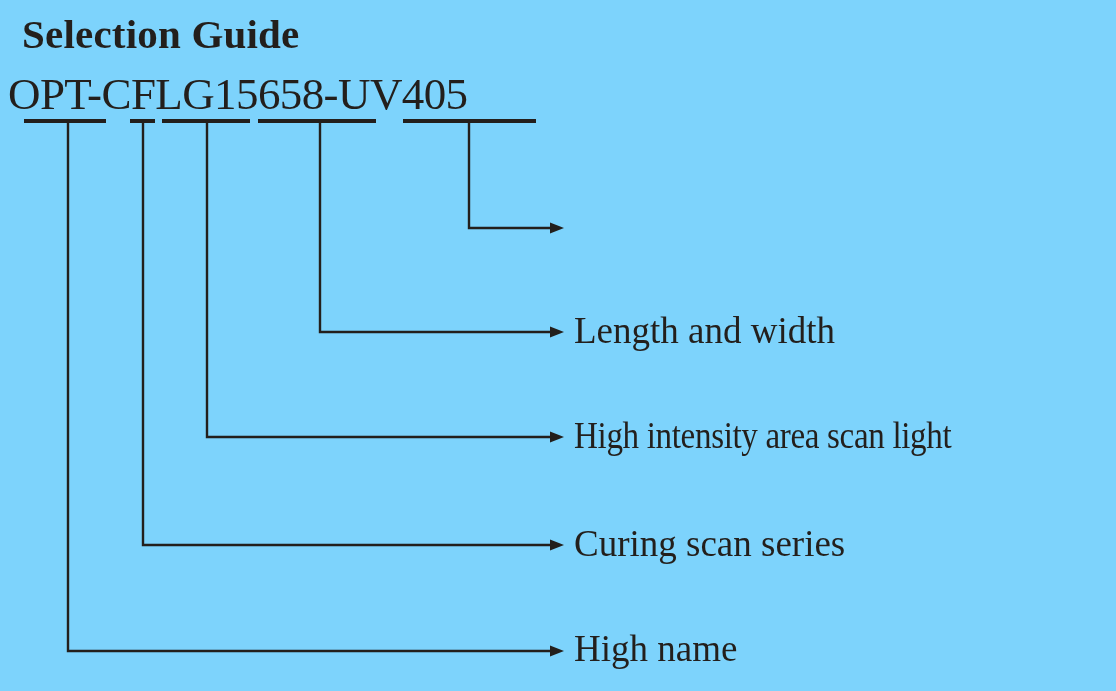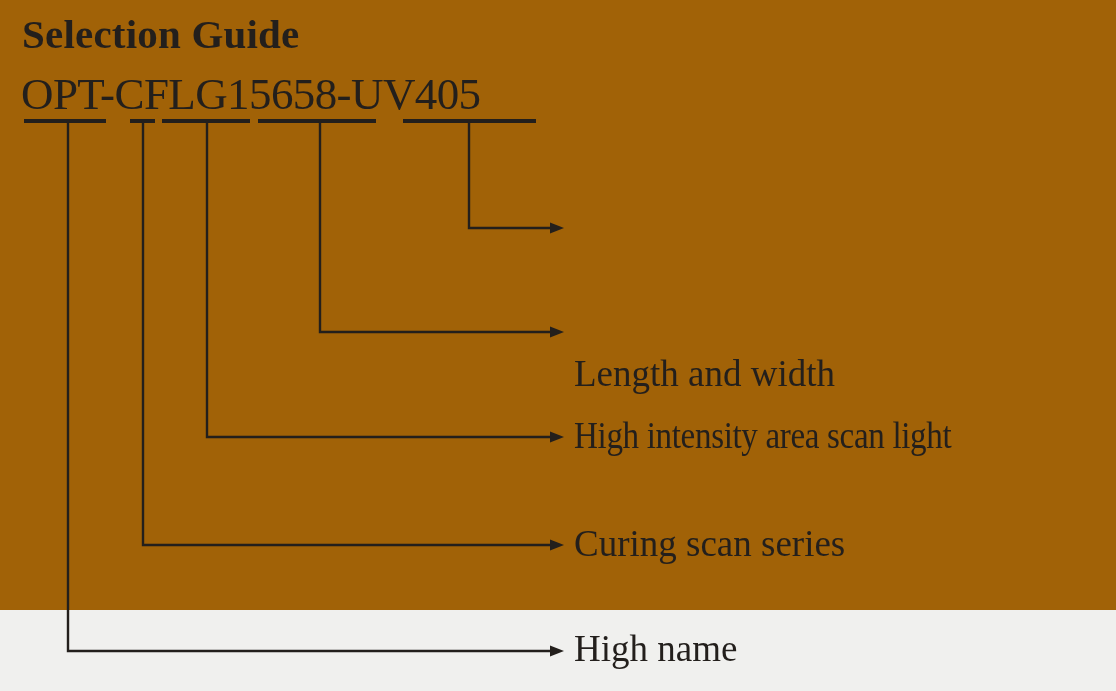--- a/index.html
+++ b/index.html
@@ -11,22 +11,22 @@
     width: 1116px;
     height: 691px;
     background: #f0f0ee;
     font-family: "Liberation Serif", "DejaVu Serif", serif;
     color: #231f1c;
     overflow: hidden;
   }
   #page {
     position: relative;
     width: 1116px;
-    height: 610px;
-    background: #a16207;
+    height: 691px;
+    background: #7dd3fc;
   }
   #diagram-svg {
     position: absolute;
     left: 0;
     top: 0;
     width: 1116px;
     height: 691px;
   }
   .txt {
     position: absolute;
@@ -36,38 +36,38 @@
     line-height: 1;
   }
   #page-title {
     left: 22px;
     top: 14px;
     font-size: 41px;
     font-weight: bold;
     letter-spacing: 0.2px;
   }
   #part-number {
-    left: 21px;
+    left: 8px;
     top: 72px;
     font-size: 45px;
     font-weight: normal;
     letter-spacing: -0.6px;
   }
   .callout-label {
     font-size: 37px;
     font-weight: normal;
     left: 574px;
     transform-origin: left center;
   }
   .callout-label.condensed {
     transform: scaleX(0.895);
     letter-spacing: -0.4px;
   }
   #label-uv-wavelength       { top: 208px; }
-  #label-length-width        { top: 312px; margin-top: 43px; }
+  #label-length-width        { top: 312px; }
   #label-high-intensity      { top: 417px; }
   #label-curing-light-series { top: 525px; }
   #label-brand-name          { top: 630px; }
 </style>
 </head>
 <body>
 
 <div id="page">
 
   <div class="txt" id="page-title">Selection Guide</div>

